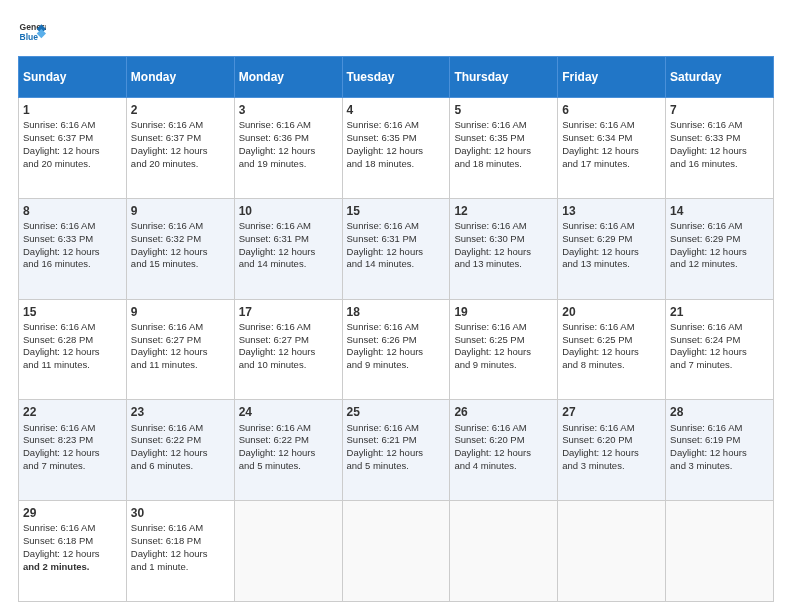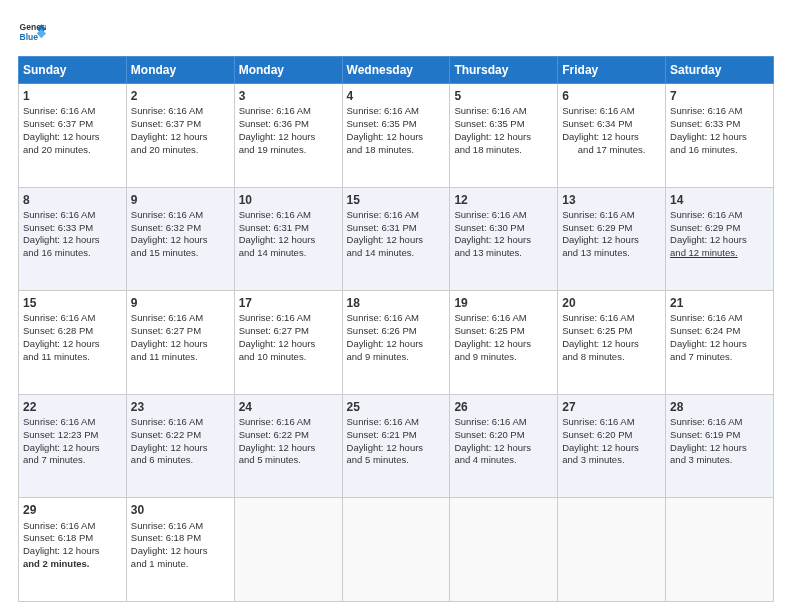--- a/index.html
+++ b/index.html
@@ -48,21 +48,21 @@
       width: 100%;
       border-collapse: collapse;
       flex: 1;
       table-layout: fixed;
     }
     .calendar-table th {
       background-color: #2176c7;
       color: #fff;
       font-size: 12px;
       font-weight: bold;
-      padding: 6px 4px;
+      padding: 13px 4px;
       text-align: left;
       border: 1px solid #4a90d9;
     }
     .calendar-table td {
       vertical-align: top;
       border: 1px solid #ccc;
       padding: 4px 4px 3px 4px;
       font-size: 9.5px;
       color: #333;
       line-height: 1.35;
@@ -102,21 +102,21 @@
       <div class="location"></div>
     </div>
   </div>
 
   <table class="calendar-table">
     <thead>
       <tr>
       <th>Sunday</th>
           <th>Monday</th>
           <th>Monday</th>
-          <th>Wednesday</th>
+          <th>Tuesday</th>
           <th>Thursday</th>
           <th>Friday</th>
           <th>Saturday</th>
         </tr>
     </thead>
     <tbody id="calendar-body">
     <tr>
           <td class="row-white">
             <span class="day-num">1</span>
             <span style="display: block;">Sunrise: 6:16 AM</span>
@@ -150,21 +150,21 @@
             <span style="display: block;">Sunrise: 6:16 AM</span>
             <span style="display: block;">Sunset: 6:35 PM</span>
             <span style="display: block;">Daylight: 12 hours</span>
             <span style="display: block;">and 18 minutes.</span>
           </td>
           <td class="row-white">
             <span class="day-num">6</span>
             <span style="display: block;">Sunrise: 6:16 AM</span>
             <span style="display: block;">Sunset: 6:34 PM</span>
             <span style="display: block;">Daylight: 12 hours</span>
-            <span style="display: block; text-align: center;">and 17 minutes.</span>
+            <span style="display: block;">and 17 minutes.</span>
           </td>
           <td class="row-white">
             <span class="day-num">7</span>
             <span style="display: block;">Sunrise: 6:16 AM</span>
             <span style="display: block;">Sunset: 6:33 PM</span>
             <span style="display: block;">Daylight: 12 hours</span>
             <span style="display: block;">and 16 minutes.</span>
           </td>
         </tr>
         <tr>
@@ -208,21 +208,21 @@
             <span style="display: block;">Sunrise: 6:16 AM</span>
             <span style="display: block;">Sunset: 6:29 PM</span>
             <span style="display: block;">Daylight: 12 hours</span>
             <span style="display: block;">and 13 minutes.</span>
           </td>
           <td class="row-shade">
             <span class="day-num">14</span>
             <span style="display: block;">Sunrise: 6:16 AM</span>
             <span style="display: block;">Sunset: 6:29 PM</span>
             <span style="display: block;">Daylight: 12 hours</span>
-            <span style="display: block; text-decoration: underline;">and 12 minutes.</span>
+            <span style="display: block;">and 12 minutes.</span>
           </td>
         </tr>
         <tr>
           <td class="row-white">
             <span class="day-num">15</span>
             <span style="display: block;">Sunrise: 6:16 AM</span>
             <span style="display: block;">Sunset: 6:28 PM</span>
             <span style="display: block;">Daylight: 12 hours</span>
             <span style="display: block;">and 11 minutes.</span>
           </td>
@@ -266,21 +266,21 @@
             <span style="display: block;">Sunrise: 6:16 AM</span>
             <span style="display: block;">Sunset: 6:24 PM</span>
             <span style="display: block;">Daylight: 12 hours</span>
             <span style="display: block;">and 7 minutes.</span>
           </td>
         </tr>
         <tr>
           <td class="row-shade">
             <span class="day-num">22</span>
             <span style="display: block;">Sunrise: 6:16 AM</span>
-            <span style="display: block;">Sunset: 12:23 PM</span>
+            <span style="display: block;">Sunset: 8:23 PM</span>
             <span style="display: block;">Daylight: 12 hours</span>
             <span style="display: block;">and 7 minutes.</span>
           </td>
           <td class="row-shade">
             <span class="day-num">23</span>
             <span style="display: block;">Sunrise: 6:16 AM</span>
             <span style="display: block;">Sunset: 6:22 PM</span>
             <span style="display: block;">Daylight: 12 hours</span>
             <span style="display: block;">and 6 minutes.</span>
           </td>

